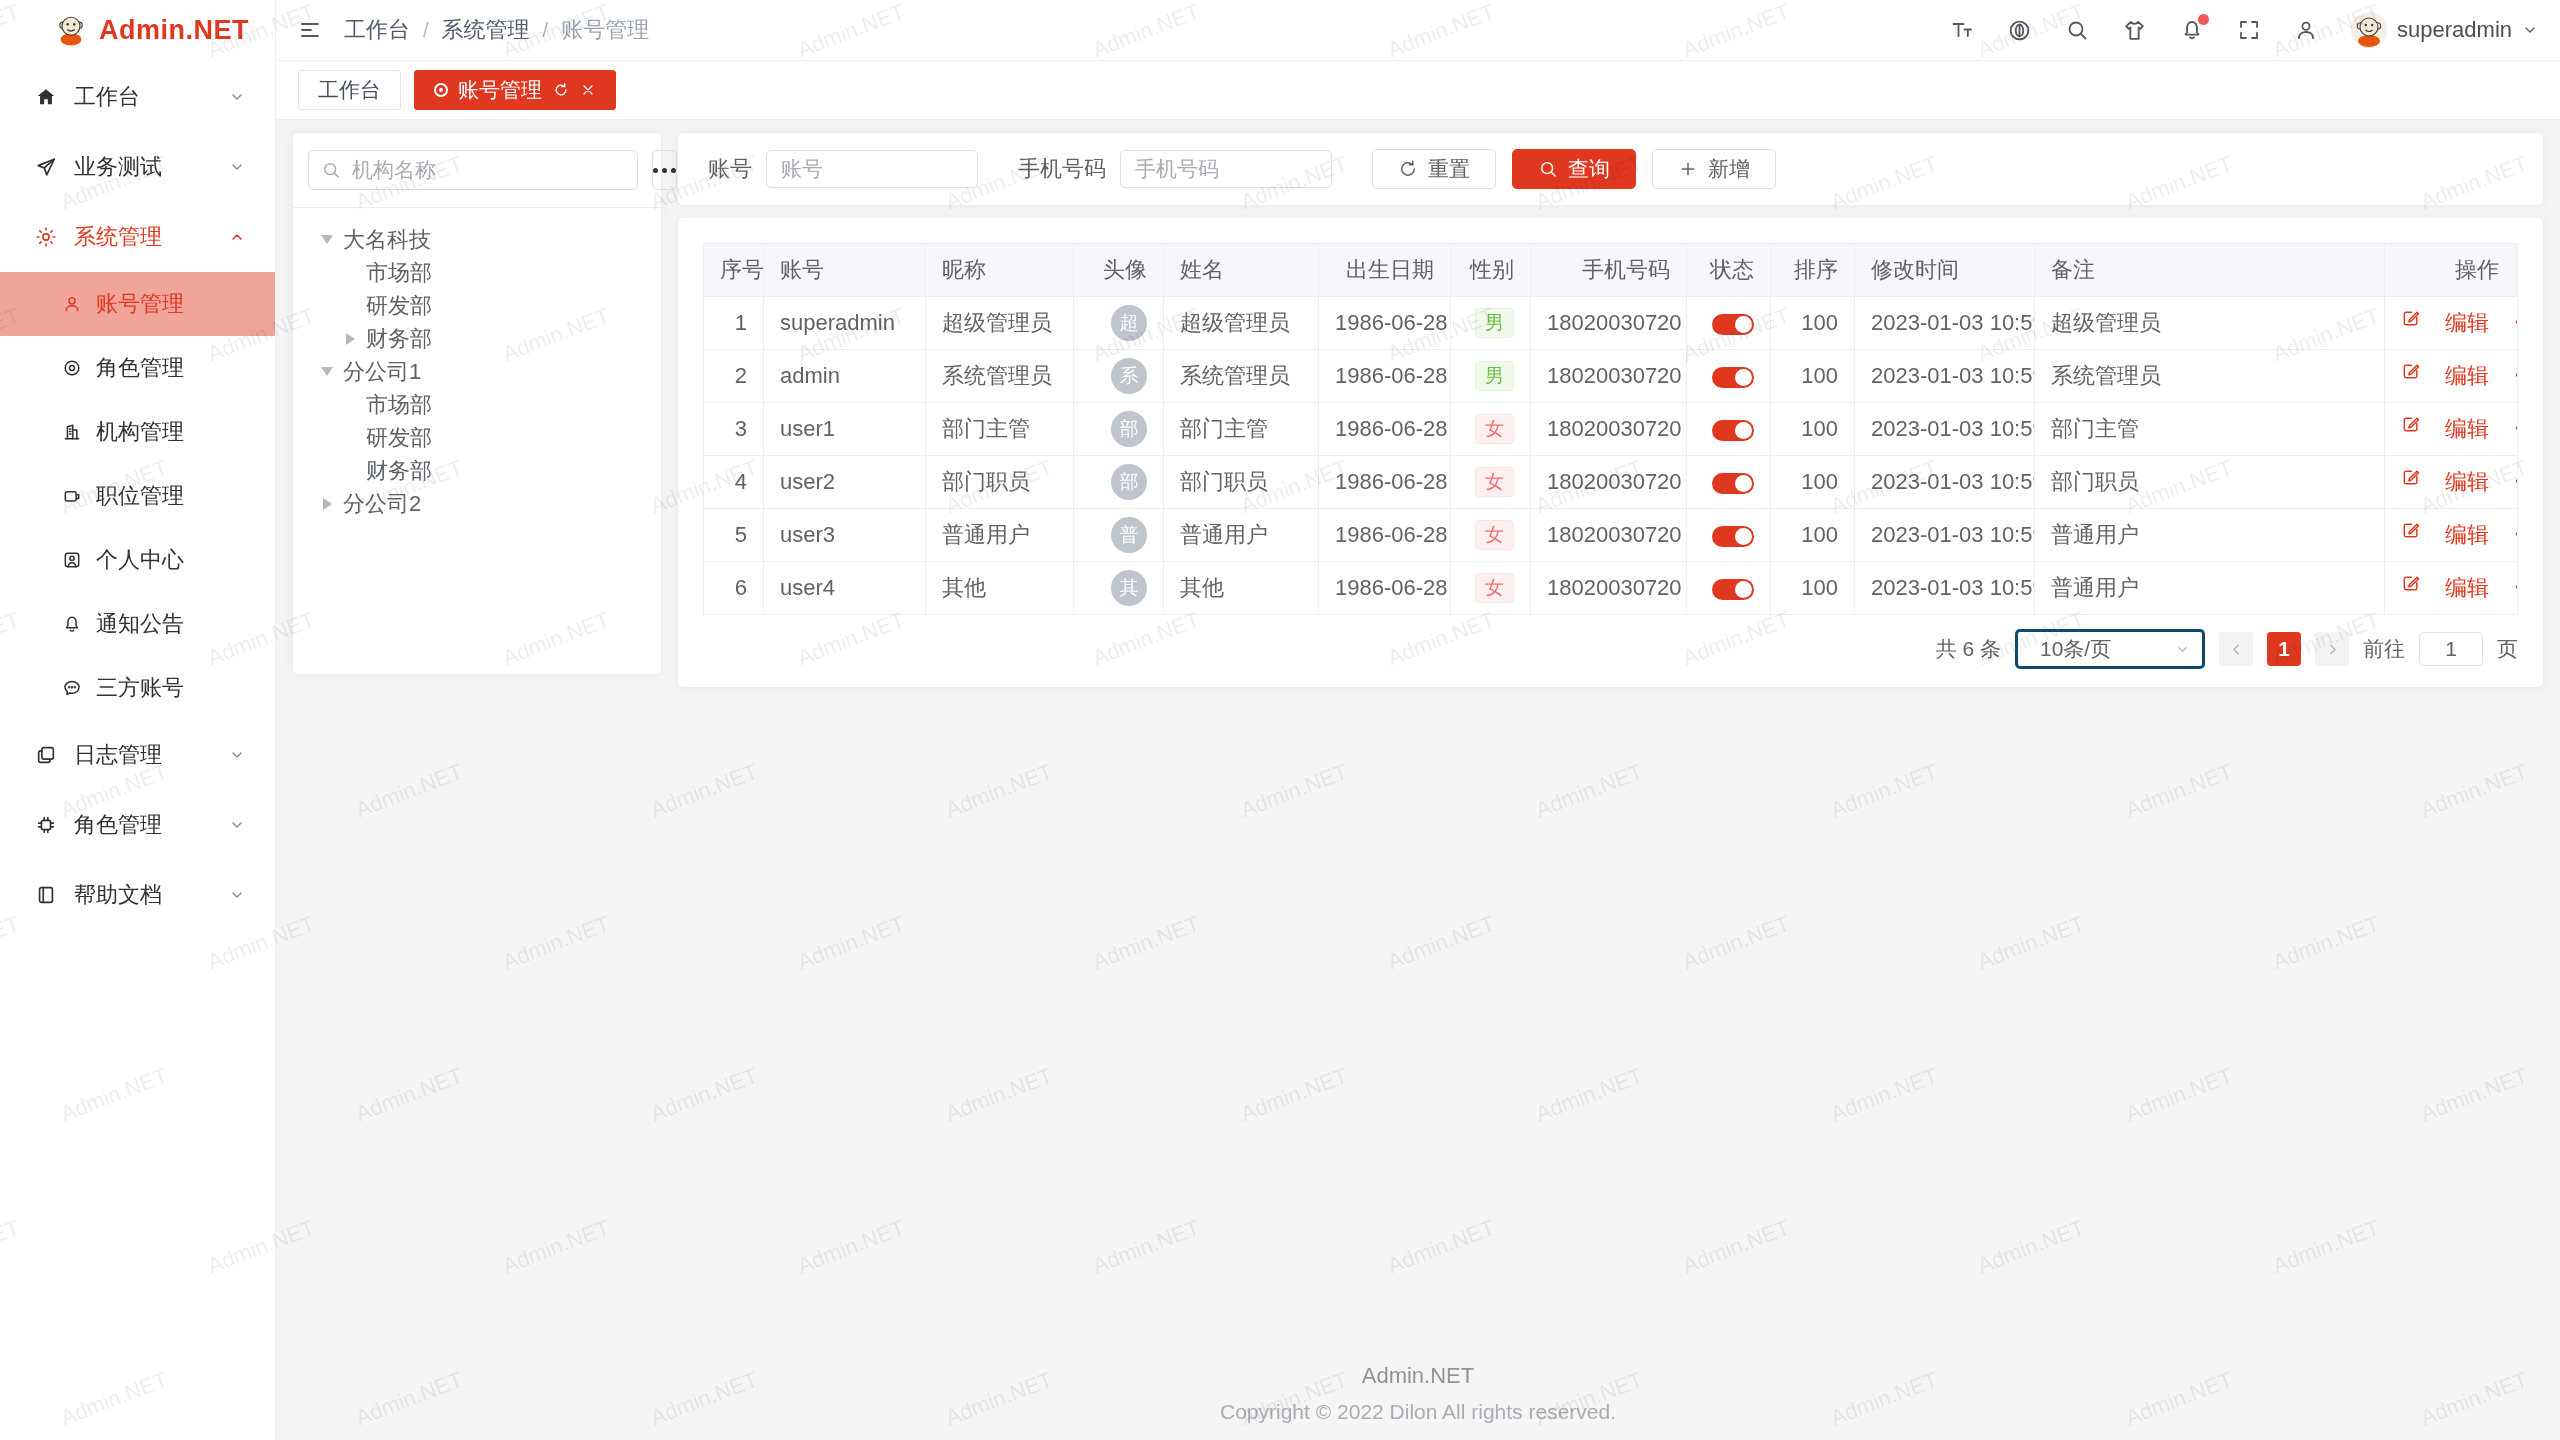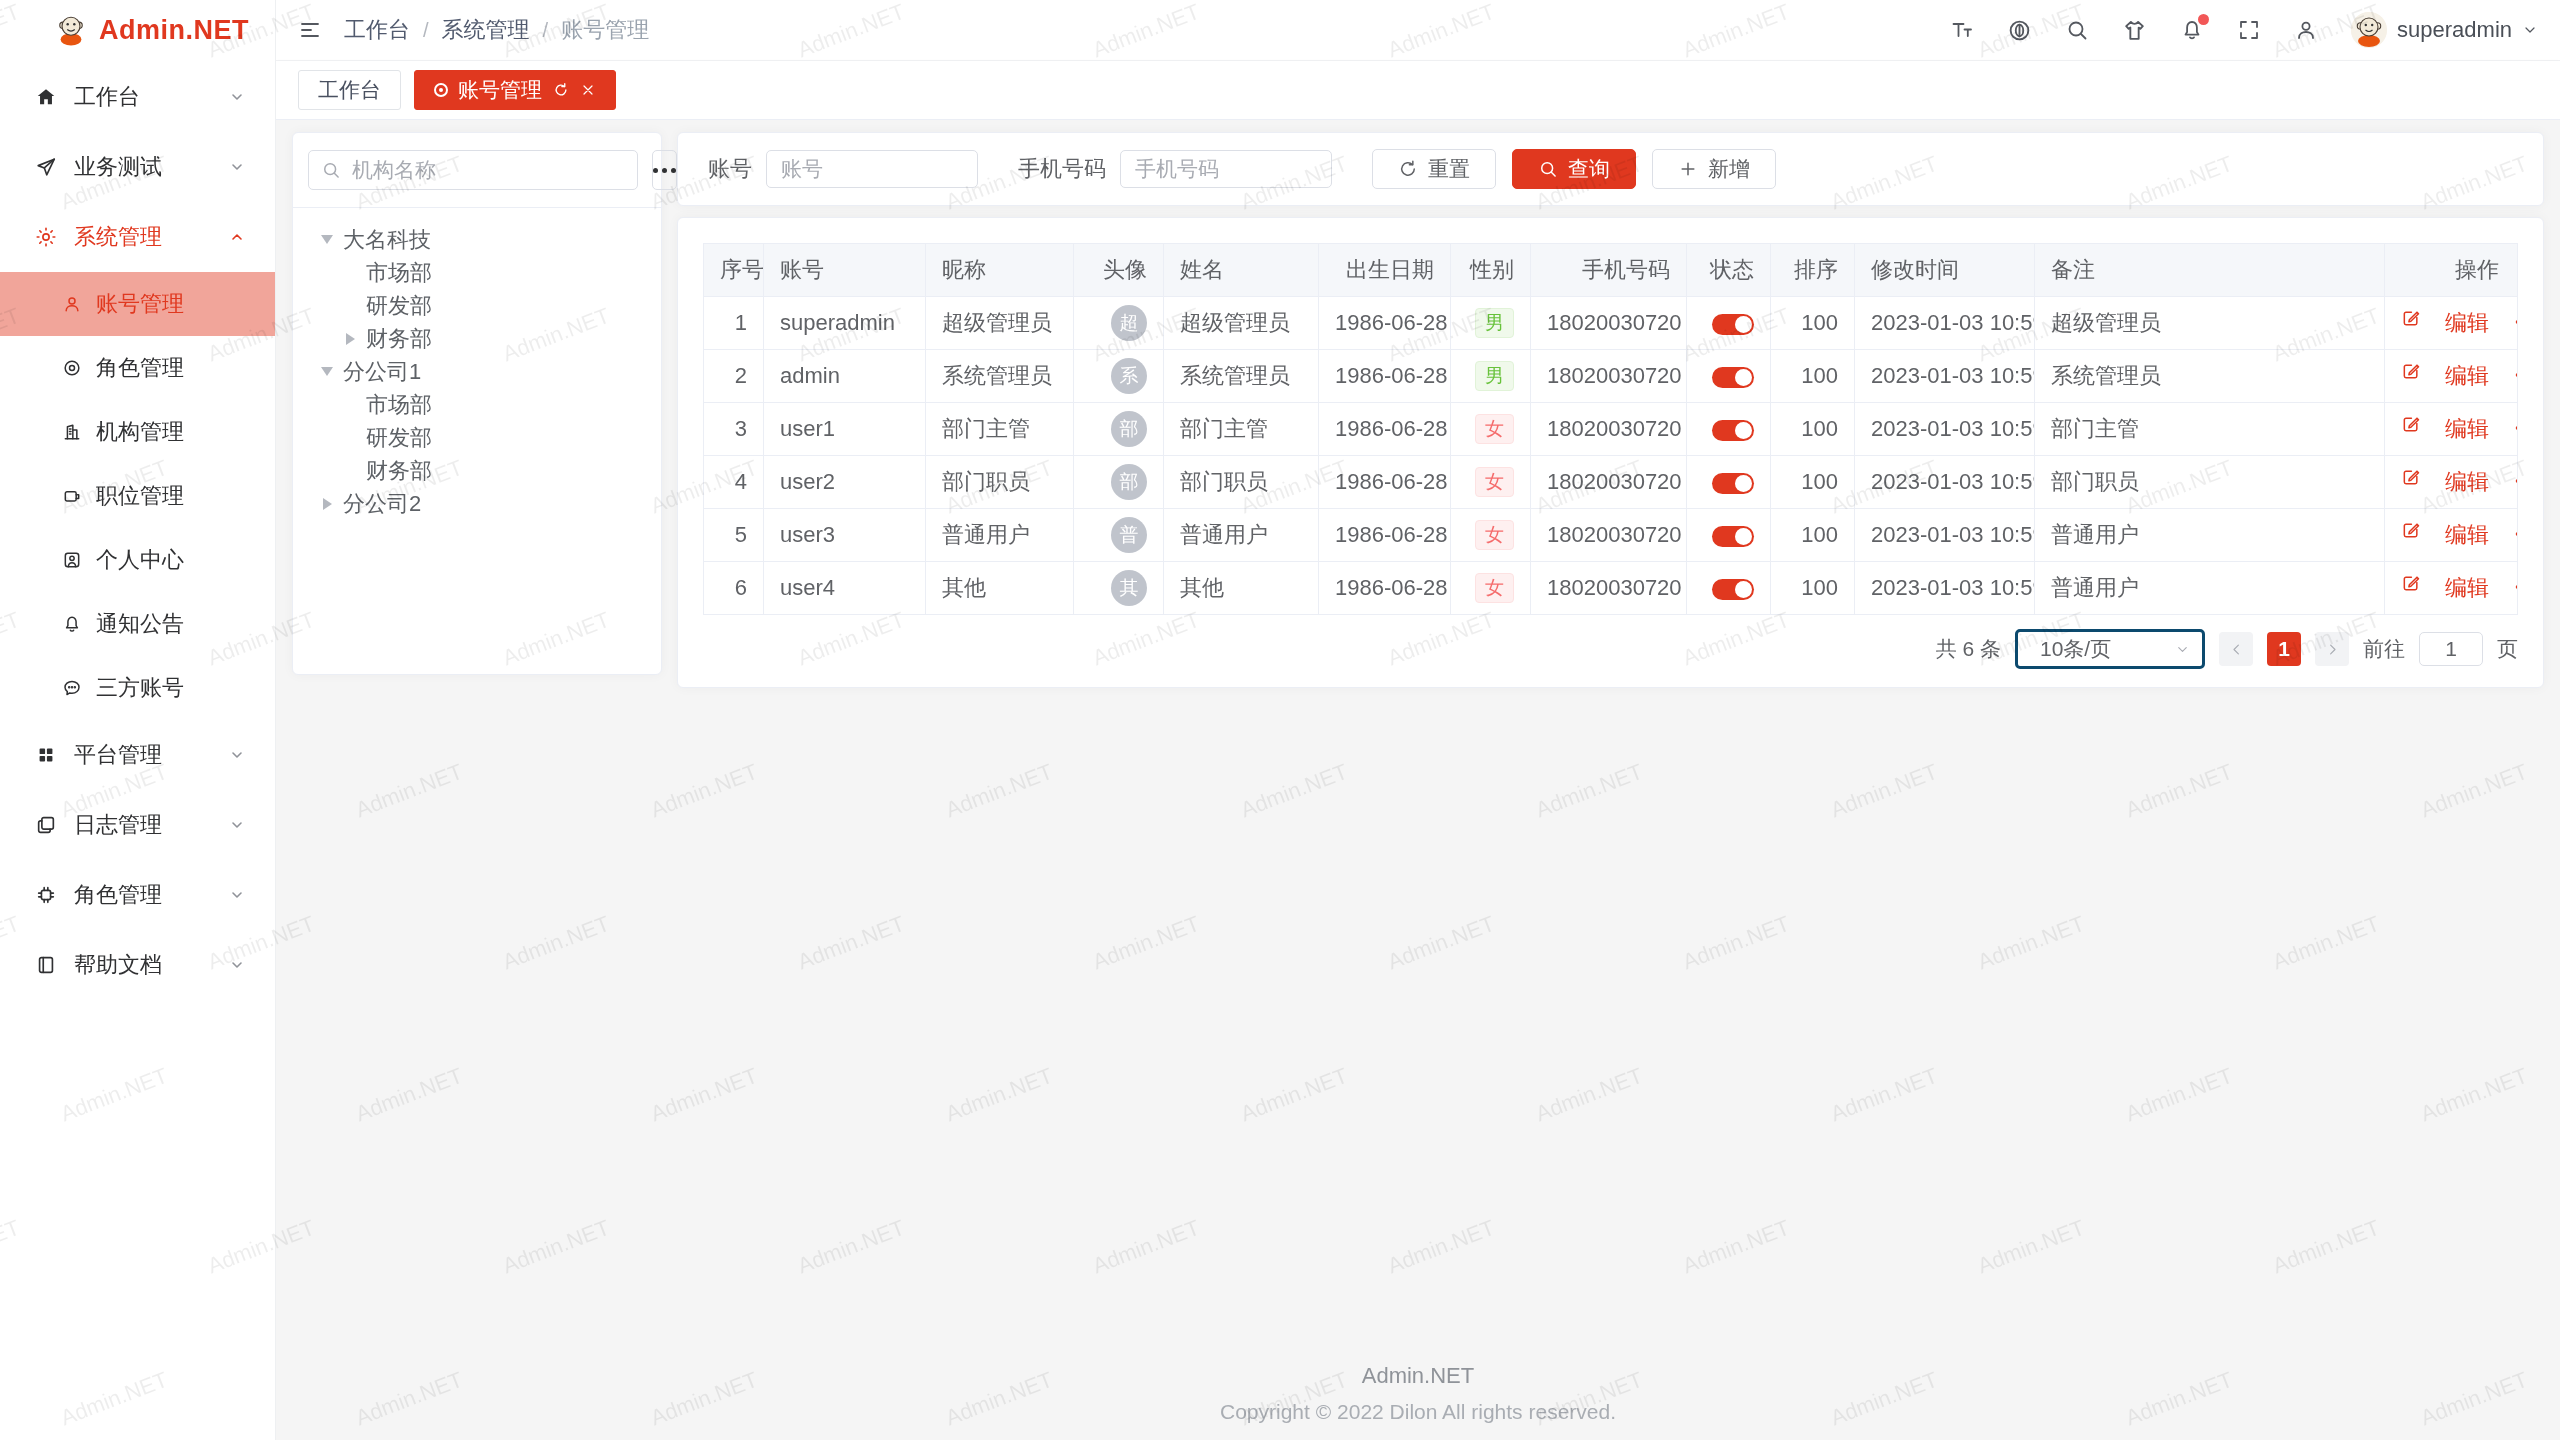--- a/index.html
+++ b/index.html
@@ -207,34 +207,20 @@
           <svg class="ic mi" viewBox="0 0 24 24">
               <path d="M12 4.2 C7.2 4.2 3.6 7.3 3.6 11.2 C3.6 13.3 4.7 15.2 6.4 16.4 L6 19.8 L9.4 17.9 C10.2 18.1 11.1 18.2 12 18.2 C16.8 18.2 20.4 15.1 20.4 11.2 C20.4 7.3 16.8 4.2 12 4.2 Z"></path>
               <circle cx="8.6" cy="11.2" r="0.6" fill="currentColor"></circle>
               <circle cx="12" cy="11.2" r="0.6" fill="currentColor"></circle>
               <circle cx="15.4" cy="11.2" r="0.6" fill="currentColor"></circle>
             </svg>
           <span>三方账号</span>
         </div>
       </div>
 
-      <div class="menu-item">
-        <svg class="ic mi" viewBox="0 0 24 24">
-            <g fill="currentColor" stroke="none">
-              <rect x="5" y="5" width="6" height="6" rx="1"></rect>
-              <rect x="13" y="5" width="6" height="6" rx="1"></rect>
-              <rect x="5" y="13" width="6" height="6" rx="1"></rect>
-              <rect x="13" y="13" width="6" height="6" rx="1"></rect>
-            </g>
-          </svg>
-        <span>平台管理</span>
-        <svg class="ic chev" width="16" height="16" viewBox="0 0 24 24">
-            <path d="M6 9 L12 15 L18 9" stroke-width="2.4"></path>
-          </svg>
-      </div>
       <div class="menu-item">
         <svg class="ic mi" viewBox="0 0 24 24">
             <rect x="7.5" y="4" width="12.5" height="12.5" rx="2"></rect>
             <path d="M16.5 16.5 V18 C16.5 19.1 15.6 20 14.5 20 H6 C4.9 20 4 19.1 4 18 V9.5 C4 8.4 4.9 7.5 6 7.5 H7.5"></path>
           </svg>
         <span>日志管理</span>
         <svg class="ic chev" width="16" height="16" viewBox="0 0 24 24">
             <path d="M6 9 L12 15 L18 9" stroke-width="2.4"></path>
           </svg>
       </div>

